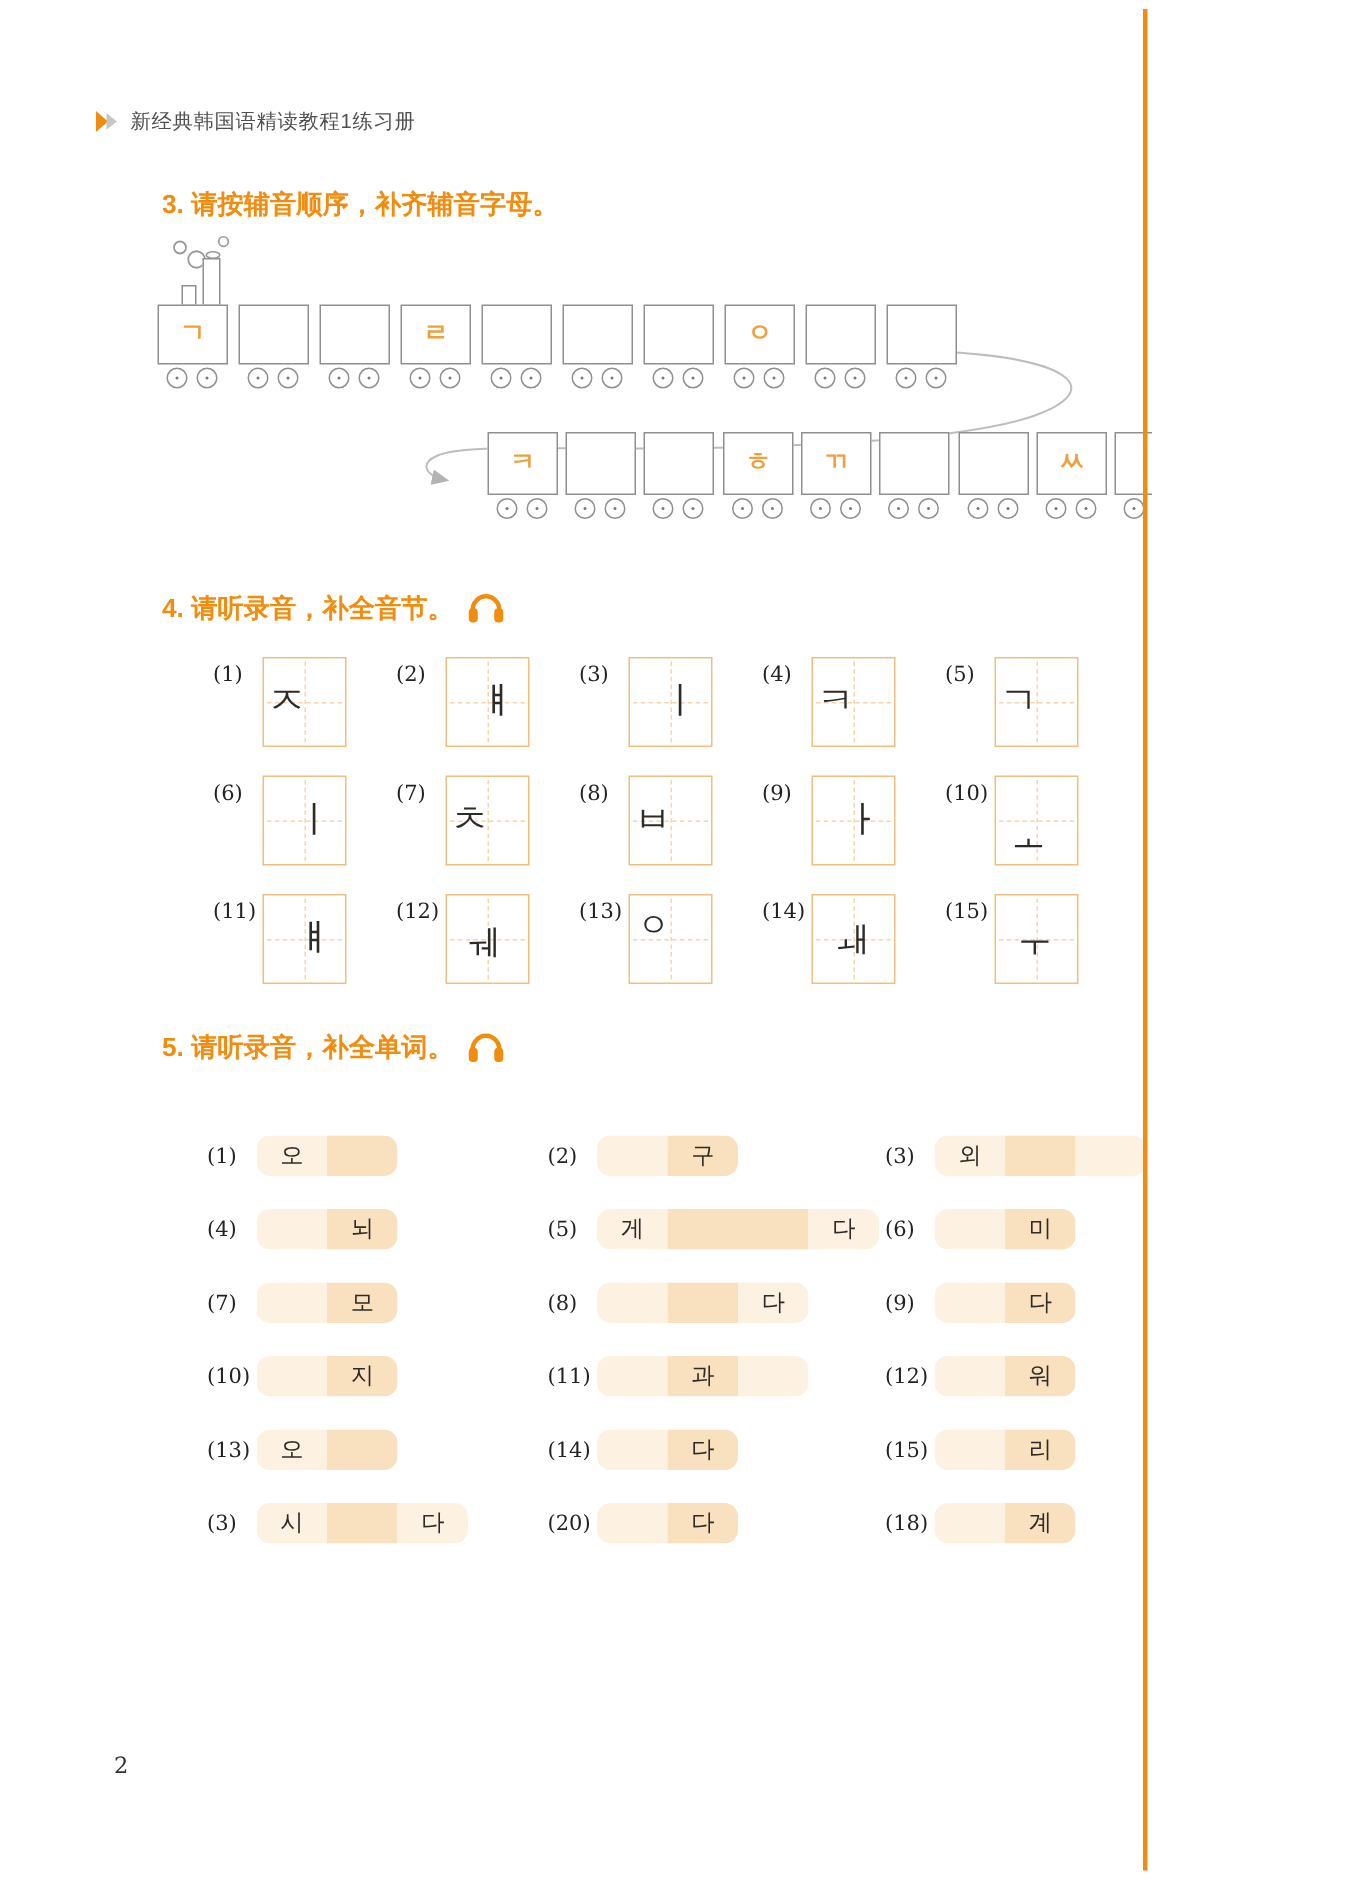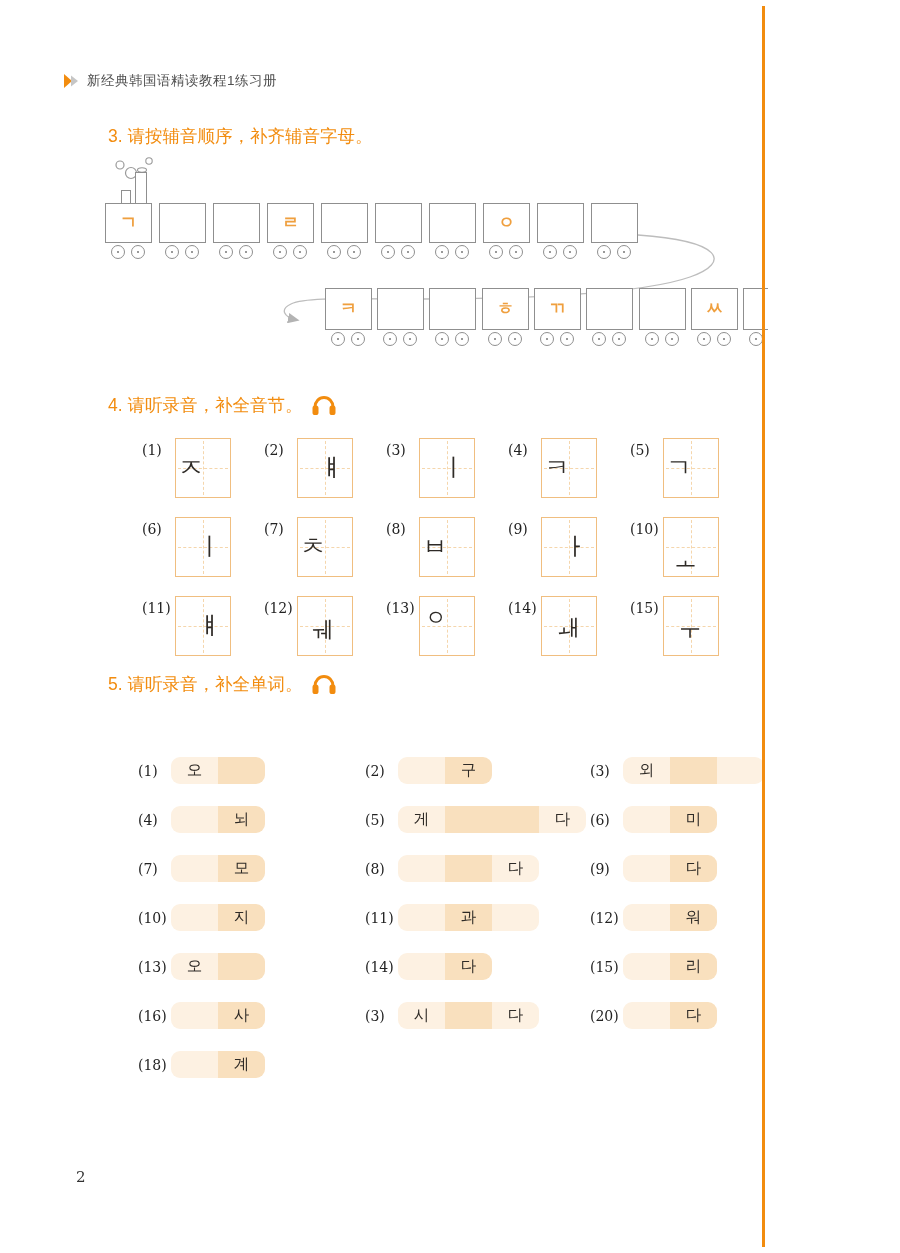--- a/index.html
+++ b/index.html
@@ -4,24 +4,24 @@
 <style>
   html,body{margin:0;padding:0;}
   body{width:900px;height:1253px;background:#ffffff;font-family:"Liberation Sans","DejaVu Sans",sans-serif;}
   .page{position:relative;width:768px;height:1253px;background:#fff;overflow:hidden;}
 
   
   .header{position:absolute;left:64px;top:72px;display:flex;align-items:center;gap:8px;}
   .header-title{font-size:13.5px;color:#4f4f4f;letter-spacing:.5px;}
 
   
-  .sec-title{position:absolute;font-size:17.5px;font-weight:normal;color:#F28C0F;display:flex;align-items:center;gap:9px;}
+  .sec-title{position:absolute;font-size:17.5px;font-weight:bold;color:#F28C0F;display:flex;align-items:center;gap:9px;}
   .s3-title{left:108px;top:124px;}
   .s4-title{left:108px;top:393px;}
-  .s5-title{left:108px;top:672px;}
+  .s5-title{left:108px;top:686px;}
 
   
   .train-area{position:absolute;left:0;top:150px;width:900px;height:235px;}
   .train-svg{position:absolute;left:0;top:0;}
   .car{position:absolute;border:1.3px solid #8f8f8f;background:#fff;box-sizing:border-box;}
   .car-letter{position:absolute;left:0;right:0;top:50%;transform:translateY(-52%);text-align:center;
     color:#EF9F3E;font-size:17px;font-weight:bold;font-family:"DejaVu Serif","Liberation Serif",serif;line-height:1;}
   .wheel{position:absolute;width:14px;height:14px;border:1.2px solid #8f8f8f;border-radius:50%;background:#fff;box-sizing:border-box;}
   .wheel::after{content:"";position:absolute;left:50%;top:50%;width:2.5px;height:2.5px;margin:-1.25px 0 0 -1.25px;background:#777;border-radius:50%;}
   .chimney{position:absolute;border:1.2px solid #8f8f8f;background:#fff;box-sizing:border-box;}
@@ -409,27 +409,20 @@
         </div>
       </div>
       <div class="s5-item">
         <span class="s5-num">(15)</span>
         <div class="pill">
           <span class="cell light"></span>
           <span class="cell dark">리</span>
         </div>
       </div>
       <div class="s5-item">
-        <span class="s5-num">(16)</span>
-        <div class="pill">
-          <span class="cell light"></span>
-          <span class="cell dark">사</span>
-        </div>
-      </div>
-      <div class="s5-item">
         <span class="s5-num">(3)</span>
         <div class="pill">
           <span class="cell light">시</span>
           <span class="cell dark"></span>
           <span class="cell light">다</span>
         </div>
       </div>
       <div class="s5-item">
         <span class="s5-num">(20)</span>
         <div class="pill">

